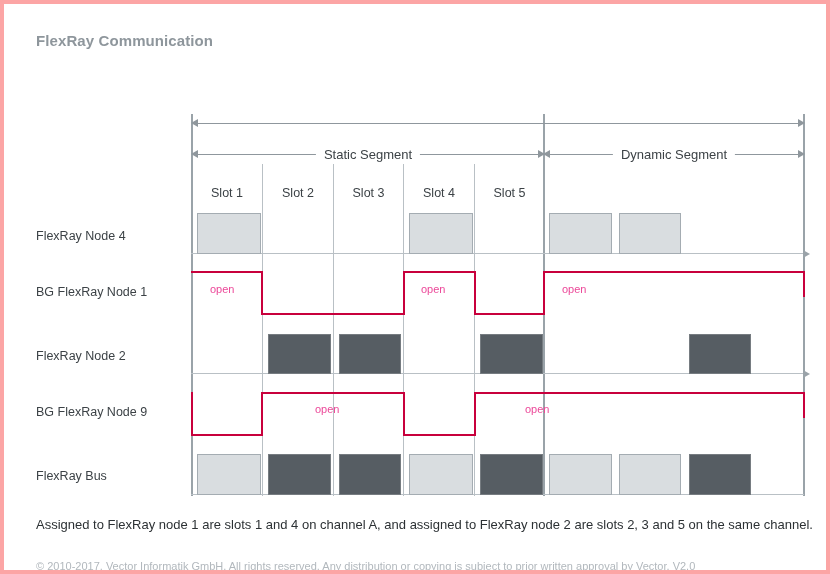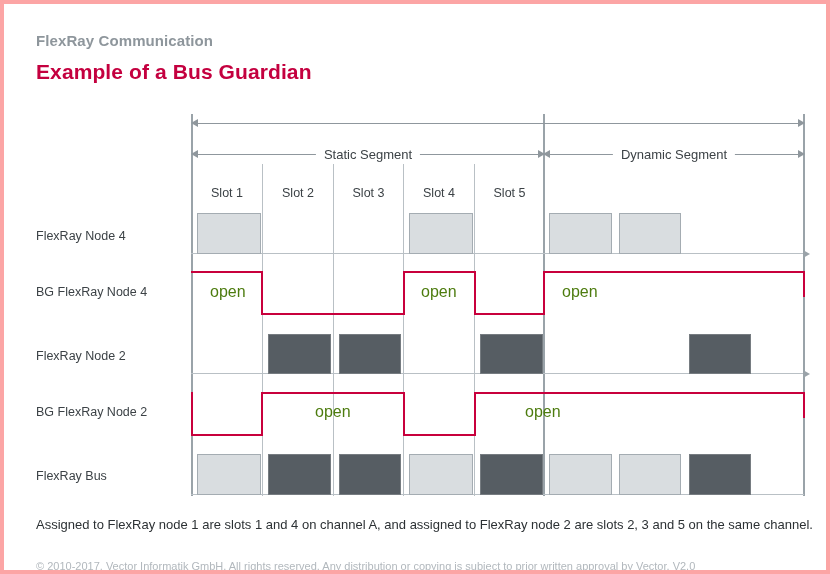--- a/index.html
+++ b/index.html
@@ -92,41 +92,40 @@
   .blk.dark  { background: #565d63; border-color: #767c81; }
 
   
   .bg-seg {
     position: absolute; height: 2px; background: #c8003c;
   }
   .bg-edge {
     position: absolute; width: 2px; background: #c8003c;
   }
   .openlabel {
-    position: absolute; font-size: 16px; color: #4d7c0f;
+    position: absolute; font-size: 11px; color: #ec4899;
     white-space: nowrap;
   }
 
   
   #desc {
     position: absolute; left: 32px; top: 511px; width: 780px;
     font-size: 13px; color: #2c3134; line-height: 20px;
   }
   #copyright {
     position: absolute; left: 32px; top: 556px;
     font-size: 11px; color: #b2b8bd; white-space: nowrap;
   }
 </style>
 </head>
 <body>
 
 <div id="page">
 
   <div id="eyebrow">FlexRay Communication</div>
-  <div id="title">Example of a Bus Guardian</div>
 
   <div id="canvas">
 
     <div class="vline edge" style="left:187px; top:110px; height:382px;"></div>
     <div class="vline" style="left:258px; top:160px; height:332px;"></div>
     <div class="vline" style="left:329px; top:160px; height:332px;"></div>
     <div class="vline" style="left:399px; top:160px; height:332px;"></div>
     <div class="vline" style="left:470px; top:160px; height:332px;"></div>
     <div class="vline divider" style="left:539px; top:110px; height:382px;"></div>
     <div class="vline edge" style="left:799px; top:110px; height:382px;"></div>
@@ -158,21 +157,21 @@
     <div class="slotlabel" style="left:471px; top:182px; width:69px;">Slot 5</div>
 
     <div class="rowlabel" style="top:225px;">FlexRay Node 4</div>
     <div class="baseline" style="left:187px; top:249px; width:613px;"></div>
     <div class="baseline-arrow" style="left:799px; top:246px;"></div>
     <div class="blk light" style="left:193px; top:209px; width:64px; height:41px;"></div>
     <div class="blk light" style="left:405px; top:209px; width:64px; height:41px;"></div>
     <div class="blk light" style="left:545px; top:209px; width:63px; height:41px;"></div>
     <div class="blk light" style="left:615px; top:209px; width:62px; height:41px;"></div>
 
-    <div class="rowlabel" style="top:281px;">BG FlexRay Node 4</div>
+    <div class="rowlabel" style="top:281px;">BG FlexRay Node 1</div>
 
     <div class="bg-seg" style="left:187px; top:267px; width:72px;"></div>
     <div class="bg-edge" style="left:257px; top:267px; height:44px;"></div>
     <div class="bg-seg" style="left:257px; top:309px; width:144px;"></div>
     <div class="bg-edge" style="left:399px; top:267px; height:44px;"></div>
     <div class="bg-seg" style="left:399px; top:267px; width:73px;"></div>
     <div class="bg-edge" style="left:470px; top:267px; height:44px;"></div>
     <div class="bg-seg" style="left:470px; top:309px; width:71px;"></div>
     <div class="bg-edge" style="left:539px; top:267px; height:44px;"></div>
     <div class="bg-seg" style="left:539px; top:267px; width:262px;"></div>
@@ -182,21 +181,21 @@
     <div class="openlabel" style="left:558px; top:279px;">open</div>
 
     <div class="rowlabel" style="top:345px;">FlexRay Node 2</div>
     <div class="baseline" style="left:187px; top:369px; width:613px;"></div>
     <div class="baseline-arrow" style="left:799px; top:366px;"></div>
     <div class="blk dark" style="left:264px; top:330px; width:63px; height:40px;"></div>
     <div class="blk dark" style="left:335px; top:330px; width:62px; height:40px;"></div>
     <div class="blk dark" style="left:476px; top:330px; width:63px; height:40px;"></div>
     <div class="blk dark" style="left:685px; top:330px; width:62px; height:40px;"></div>
 
-    <div class="rowlabel" style="top:401px;">BG FlexRay Node 2</div>
+    <div class="rowlabel" style="top:401px;">BG FlexRay Node 9</div>
 
     <div class="bg-edge" style="left:187px; top:388px; height:44px;"></div>
     <div class="bg-seg" style="left:187px; top:430px; width:72px;"></div>
     <div class="bg-edge" style="left:257px; top:388px; height:44px;"></div>
     <div class="bg-seg" style="left:257px; top:388px; width:144px;"></div>
     <div class="bg-edge" style="left:399px; top:388px; height:44px;"></div>
     <div class="bg-seg" style="left:399px; top:430px; width:73px;"></div>
     <div class="bg-edge" style="left:470px; top:388px; height:44px;"></div>
     <div class="bg-seg" style="left:470px; top:388px; width:331px;"></div>
     <div class="bg-edge" style="left:799px; top:388px; height:26px;"></div>

